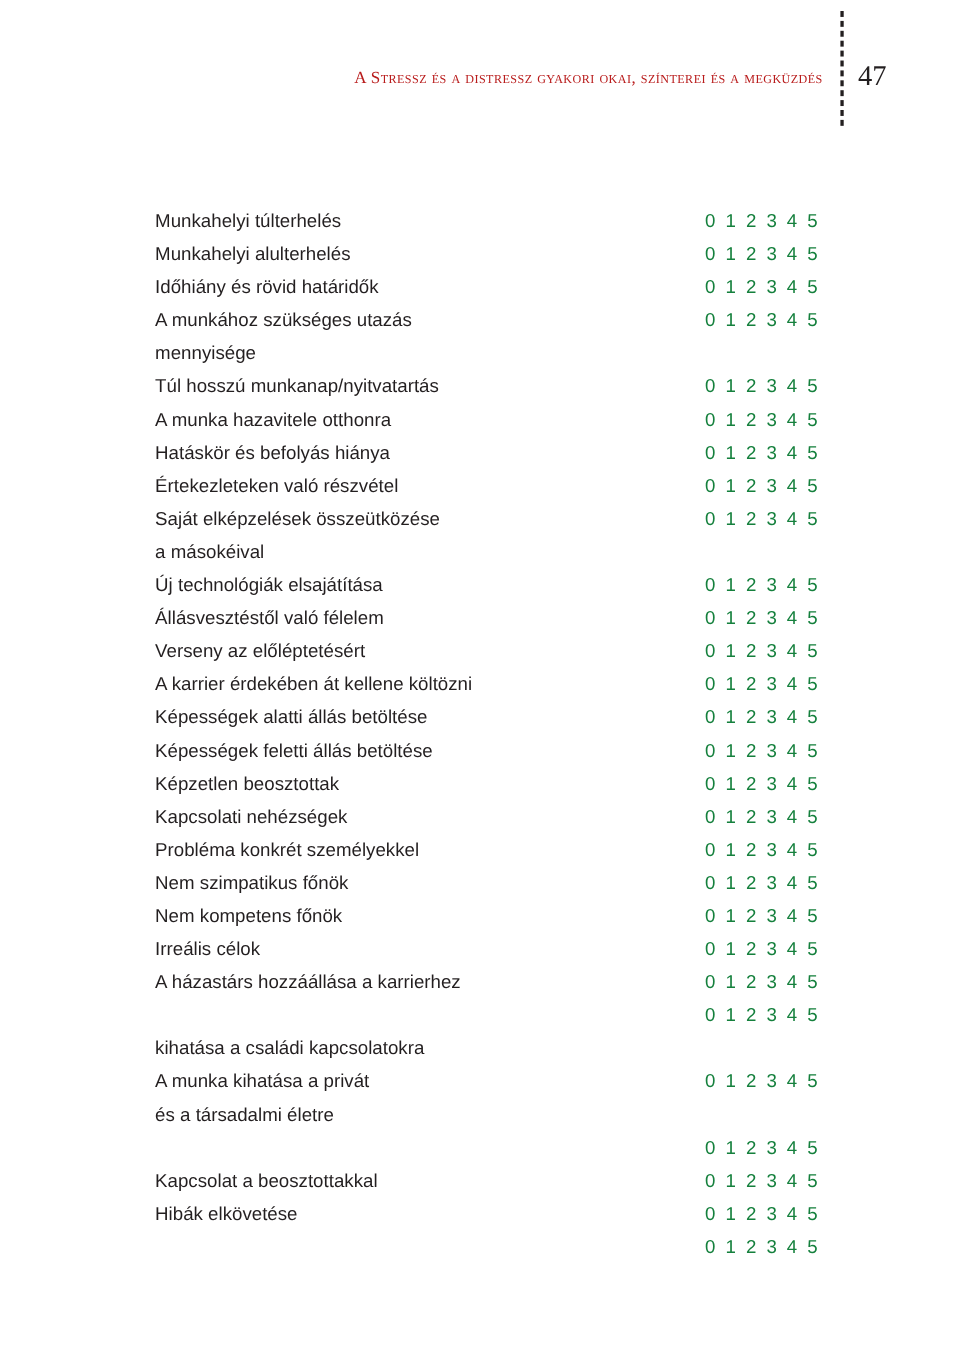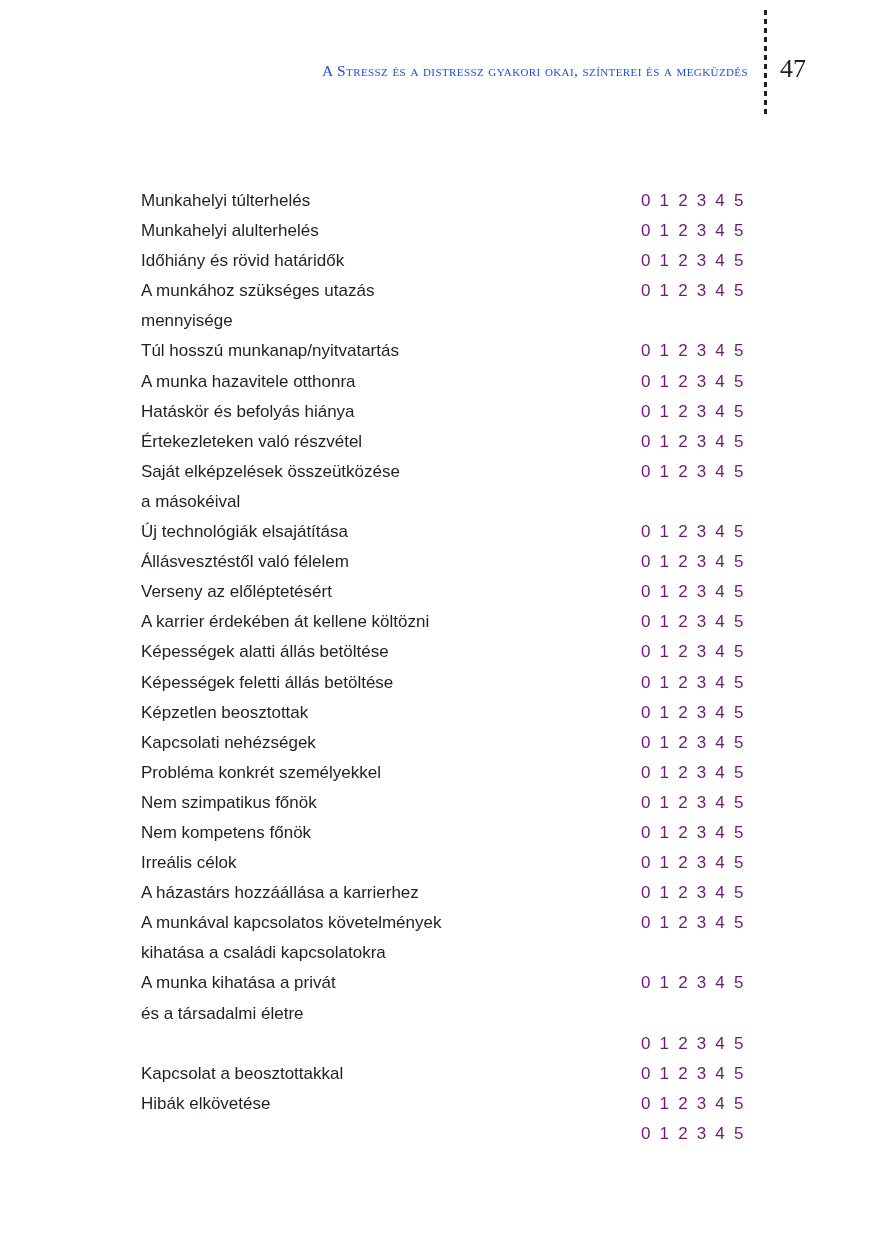--- a/index.html
+++ b/index.html
@@ -24,21 +24,21 @@
     width: 874px;
     height: 46px;
   }
   .running-head {
     position: absolute;
     right: 126px;
     top: 8px;
     font-family: "Liberation Serif", serif;
     font-size: 15.5px;
     letter-spacing: 0.4px;
-    color: #1d4ed8;
+    color: #b91c1c;
     white-space: nowrap;
     font-variant: small-caps;
   }
   .page-number {
     position: absolute;
     left: 780px;
     top: 0px;
     font-family: "Liberation Serif", serif;
     font-weight: normal;
     font-size: 26px;
@@ -77,21 +77,21 @@
     color: #231f20;
   }
   .row .scale {
     position: absolute;
     left: 500px;
     top: 0;
     font-size: 17px;
     line-height: 30px;
     letter-spacing: 2.2px;
     white-space: nowrap;
-    color: #701a75;
+    color: #15803d;
   }
 </style>
 </head>
 <body>
 
 <div class="page-header">
   <div class="header-rule"></div>
   <div class="running-head">A Stressz és a distressz gyakori okai, színterei és a megküzdés</div>
   <div class="page-number">47</div>
 </div>
@@ -185,21 +185,20 @@
     </div>
     <div class="row">
       <div class="label">Irreális célok</div>
       <div class="scale">0 1 2 3 4 5</div>
     </div>
     <div class="row">
       <div class="label">A házastárs hozzáállása a karrierhez</div>
       <div class="scale">0 1 2 3 4 5</div>
     </div>
     <div class="row">
-      <div class="label">A munkával kapcsolatos követelmények</div>
       <div class="scale">0 1 2 3 4 5</div>
     </div>
     <div class="row cont">
       <div class="label">kihatása a családi kapcsolatokra</div>
     </div>
     <div class="row">
       <div class="label">A munka kihatása a privát</div>
       <div class="scale">0 1 2 3 4 5</div>
     </div>
     <div class="row cont">

